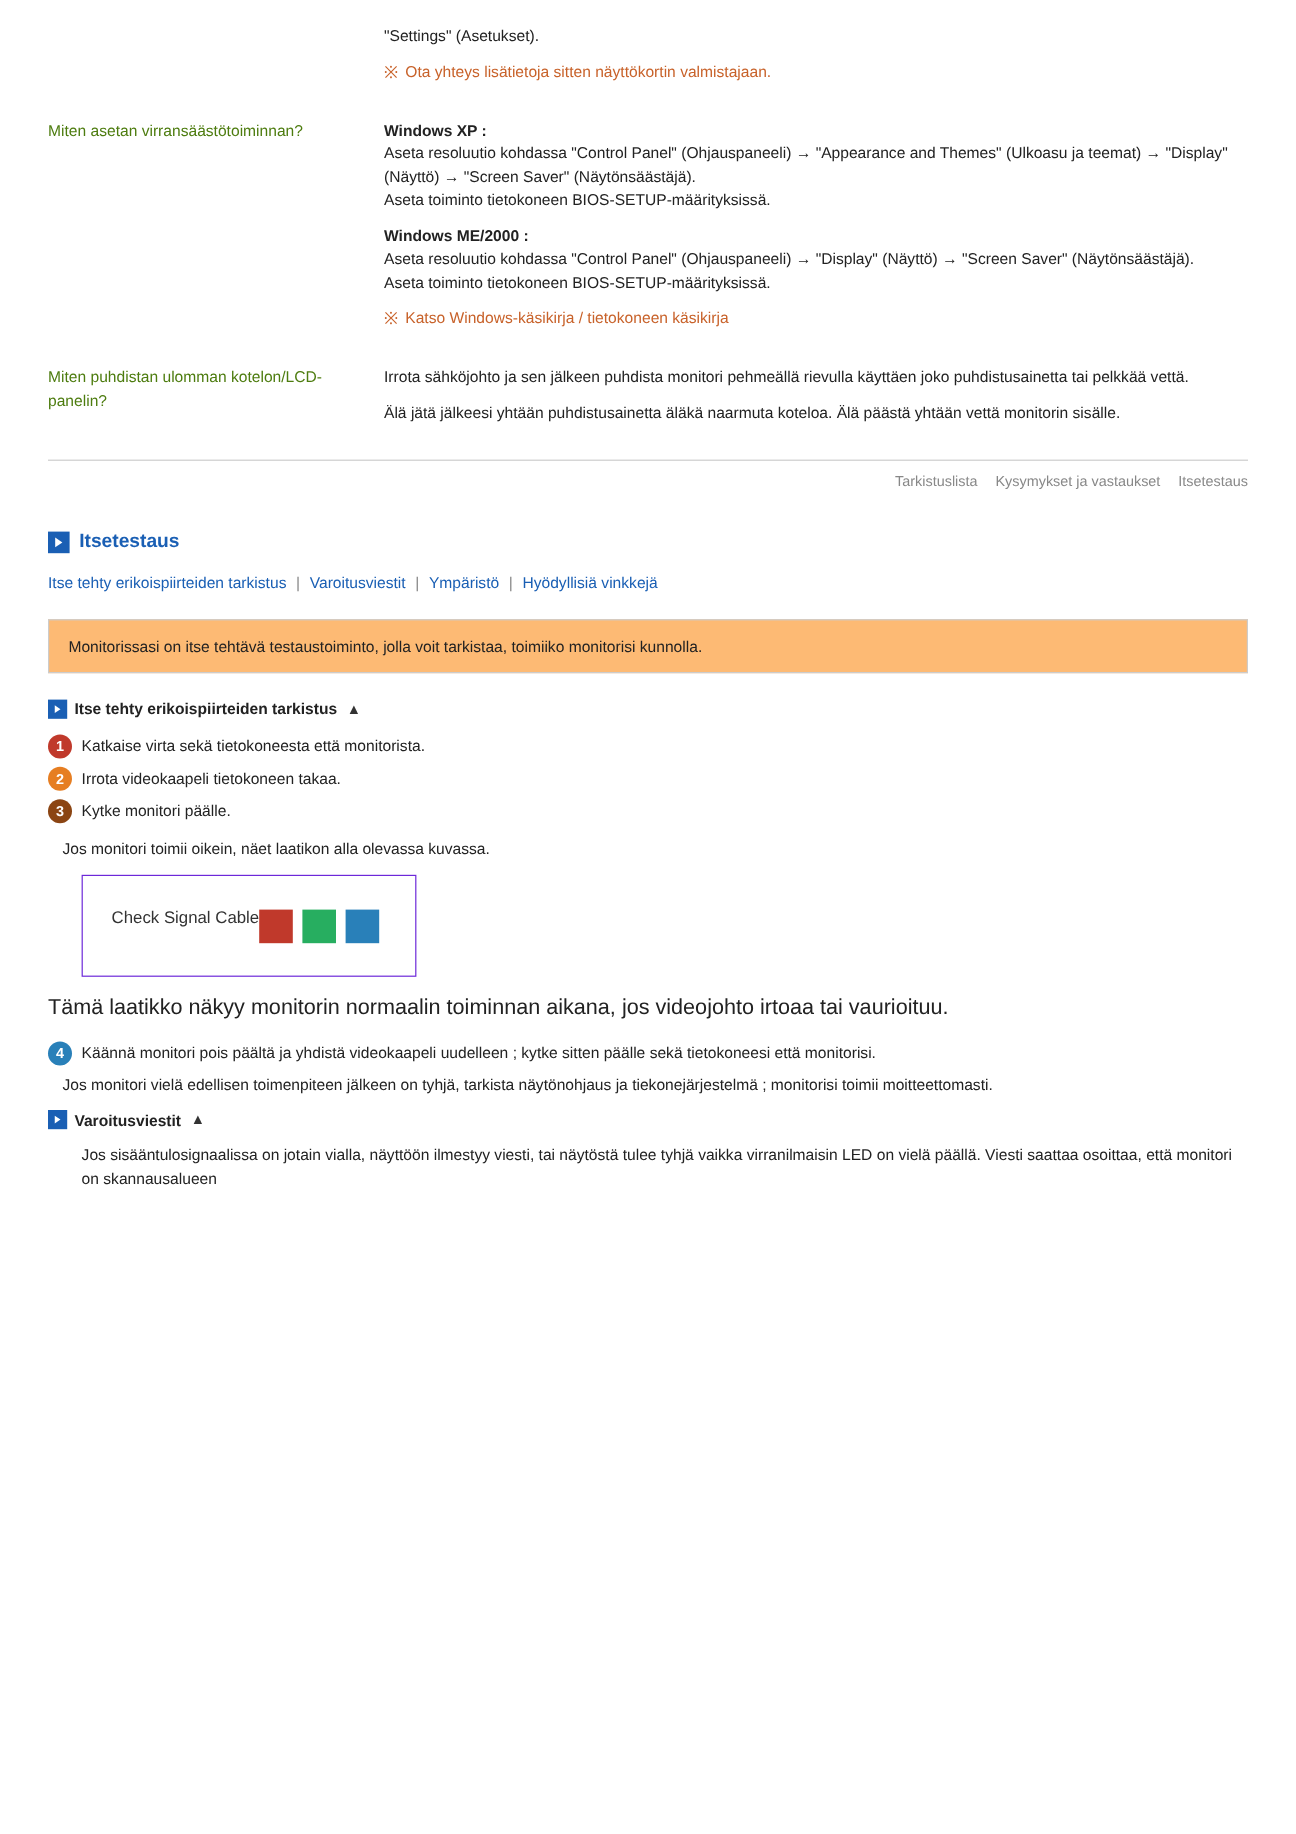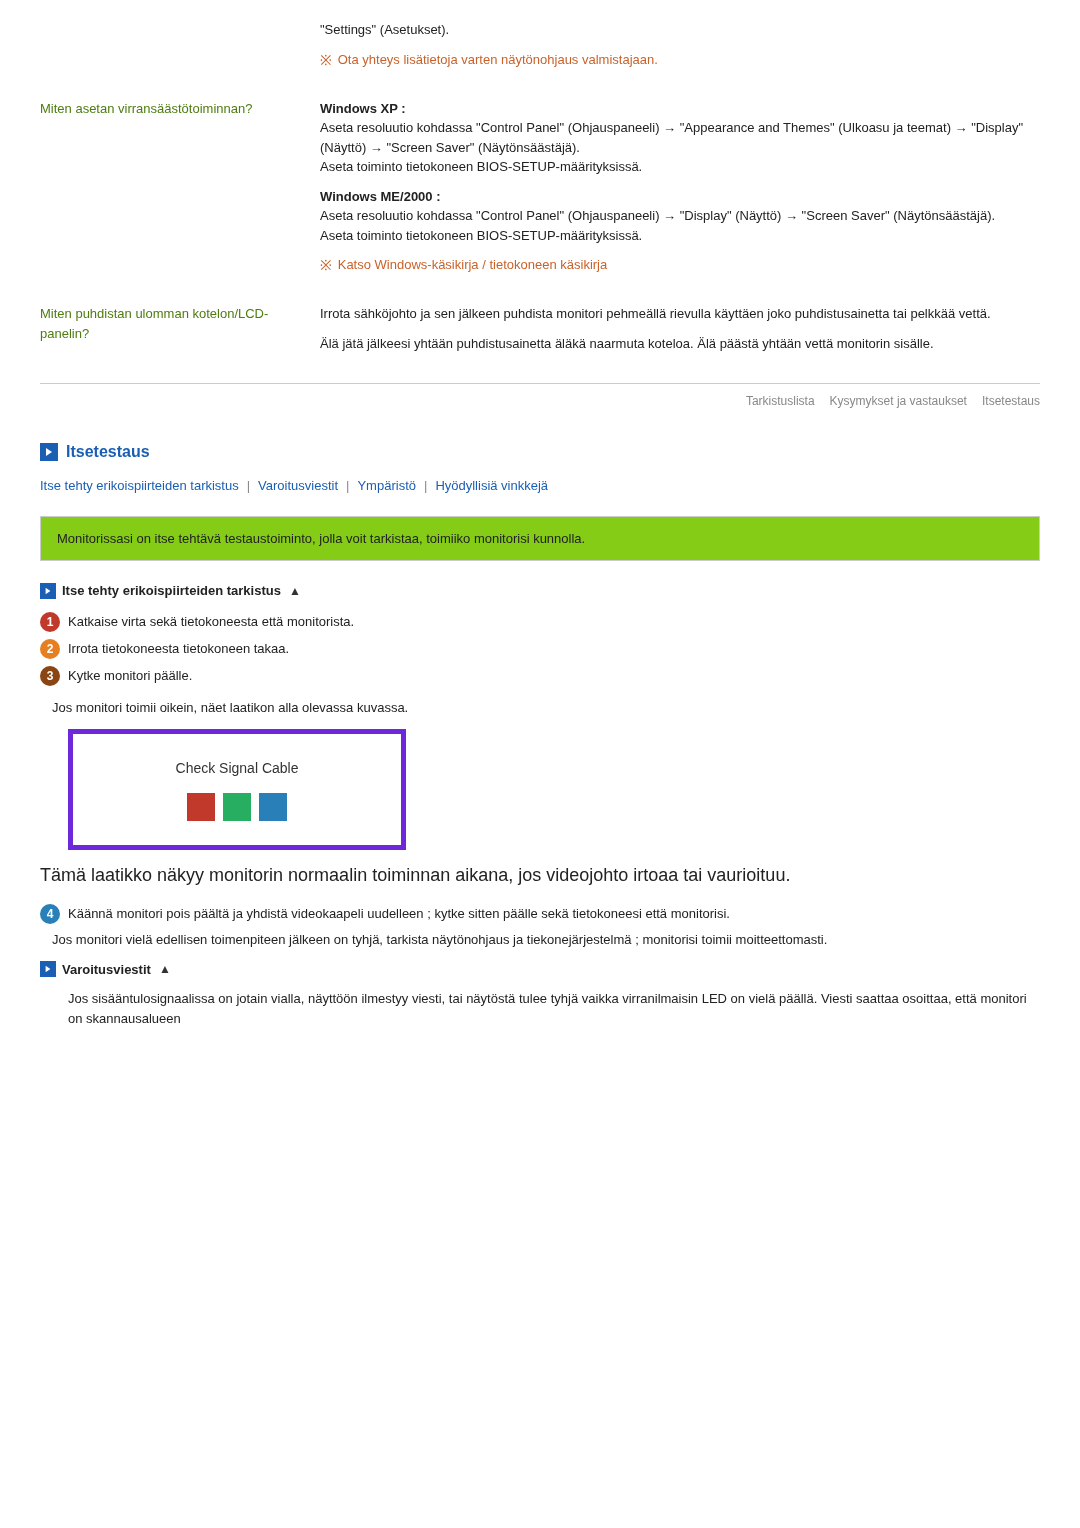--- a/index.html
+++ b/index.html
@@ -99,21 +99,21 @@
       color: #888;
       margin: 0 8px;
     }
 
     .info-box {
       border: 1px solid #ccc;
       padding: 12px 16px;
       margin-bottom: 20px;
       font-size: 13px;
       color: #222;
-      background: #84cc16;
+      background: #fdba74;
     }
 
     .subsection-header {
       display: flex;
       align-items: center;
       gap: 6px;
       margin-bottom: 10px;
     }
     .subsection-header .icon-box-sm {
       width: 16px;
@@ -170,26 +170,25 @@
     }
 
     .note-text {
       font-size: 13px;
       color: #222;
       margin-left: 12px;
       margin-bottom: 10px;
     }
 
     .signal-box {
-      border: 5px solid #6d28d9;
-      width: 338px;
+      border: 1px solid #6d28d9;
+      width: 279px;
       margin: 12px 28px 12px 28px;
       padding: 24px;
       display: flex;
-      flex-direction: column;
       align-items: center;
       background: #fff;
     }
     .signal-title {
       font-size: 14px;
       color: #333;
       margin-bottom: 14px;
     }
     .signal-squares {
       display: flex;
@@ -221,21 +220,21 @@
   </style>
 </head>
 <body>
 
 <div class="section-top">
   <div class="left-col"></div>
   <div class="right-col">
     <p>"Settings" (Asetukset).</p>
     <div class="note-link">
       <span class="asterisk">※</span>
-      <span>Ota yhteys lisätietoja varten näytönohjaus valmistajaan.</span>
+      <span>Ota yhteys lisätietoja sitten näyttökortin valmistajaan.</span>
     </div>
   </div>
 </div>
 
 <div class="section-top">
   <div class="left-col">Miten asetan virransäästötoiminnan?</div>
   <div class="right-col">
     <p><strong>Windows XP :</strong><br>
       <span>Aseta resoluutio kohdassa "Control Panel" (Ohjauspaneeli) → "Appearance and Themes" (Ulkoasu ja teemat) → "Display" (Näyttö) → "Screen Saver" (Näytönsäästäjä).<br>Aseta toiminto tietokoneen BIOS-SETUP-määrityksissä.</span>
     </p>
@@ -296,21 +295,21 @@
   <span class="triangle">▲</span>
 </div>
 
 <div class="steps">
   <div class="step-item">
     <div class="step-num red">1</div>
     <span class="step-text">Katkaise virta sekä tietokoneesta että monitorista.</span>
   </div>
   <div class="step-item">
     <div class="step-num orange">2</div>
-    <span class="step-text">Irrota tietokoneesta tietokoneen takaa.</span>
+    <span class="step-text">Irrota videokaapeli tietokoneen takaa.</span>
   </div>
   <div class="step-item">
     <div class="step-num brown">3</div>
     <span class="step-text">Kytke monitori päälle.</span>
   </div>
 </div>
 
 <p class="note-text">Jos monitori toimii oikein, näet laatikon alla olevassa kuvassa.</p>
 
 <div class="signal-box">

